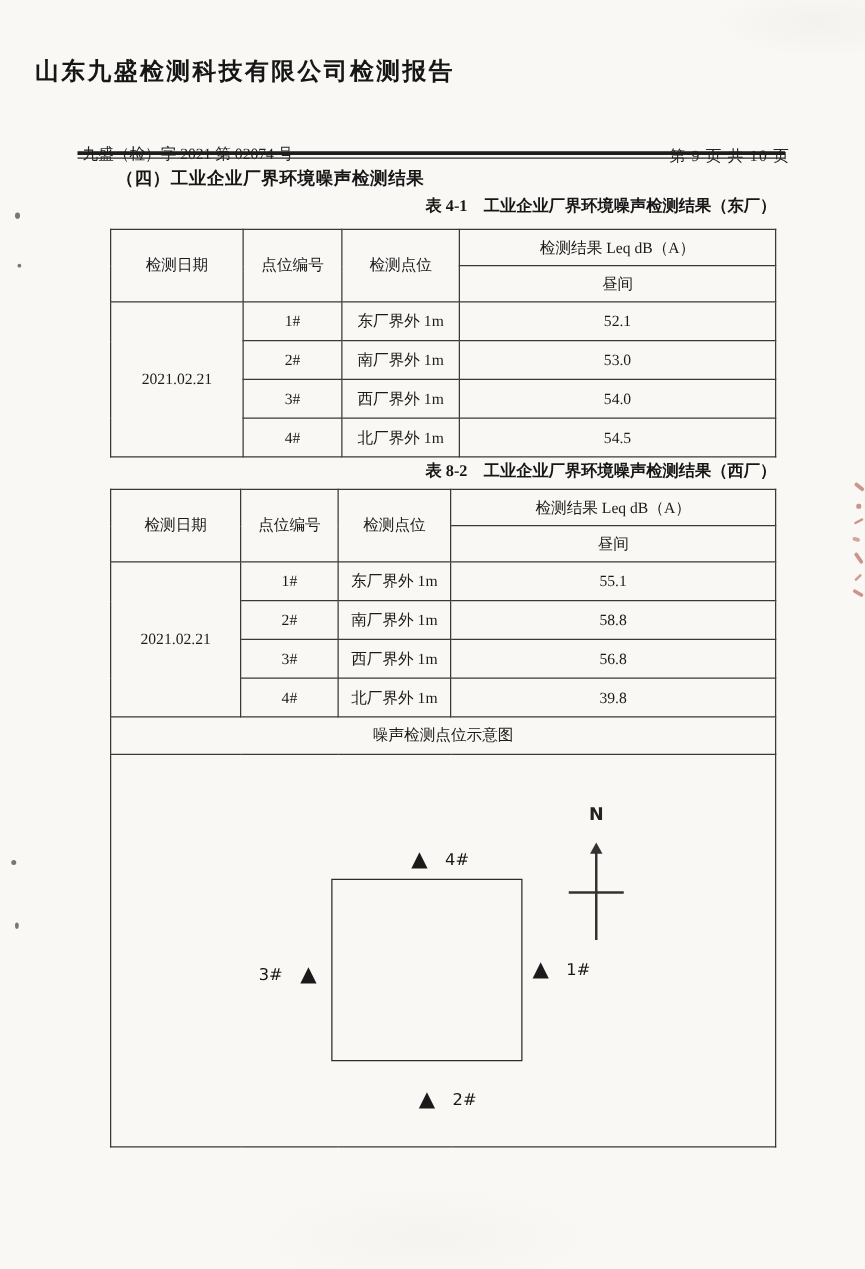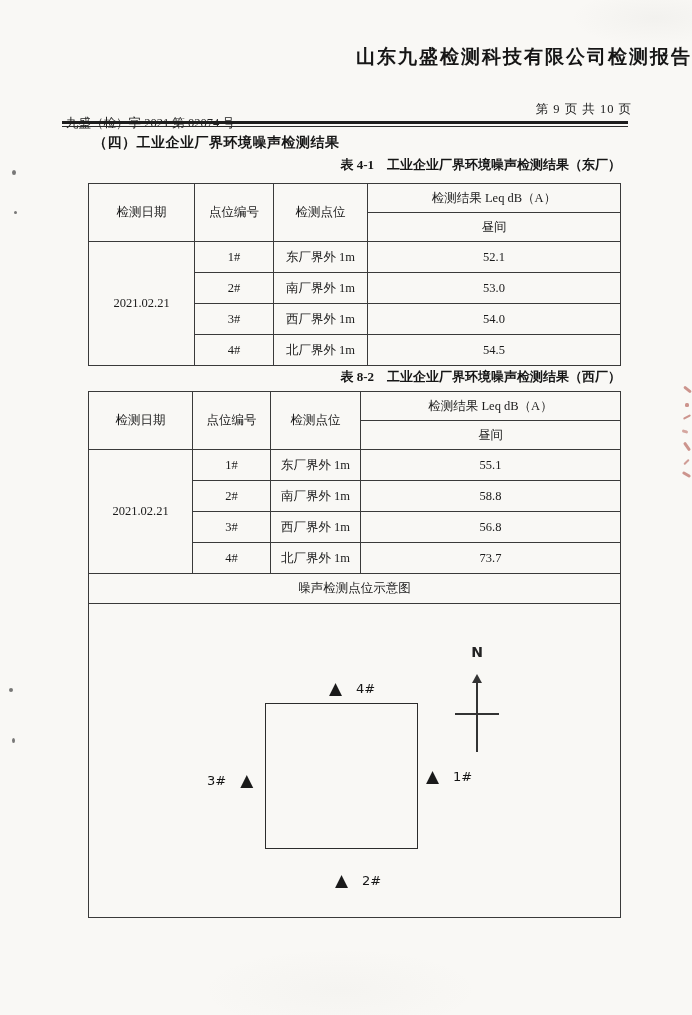--- a/index.html
+++ b/index.html
@@ -15,31 +15,32 @@
     position: absolute; inset: 0;
     background:
       radial-gradient(ellipse 120px 40px at 655px 18px, rgba(120,120,118,0.05), transparent 70%),
       radial-gradient(ellipse 200px 60px at 340px 990px, rgba(120,120,118,0.03), transparent 70%),
       #f9f8f5;
   }
 
   
   .title {
     position: absolute; top: 44px; left: 0; width: 100%;
-    text-align: right;
+    text-align: left;
     font-size: 19px; font-weight: bold;
     letter-spacing: 2px;
     color: #161616;
+    padding-left: 28px;
   }
   .doc-line {
     position: absolute; top: 101px; left: 66px; right: 66px;
     font-size: 12.5px; color: #222;
   }
   .doc-number { position: absolute; left: 0; top: 14px; }
-  .page-indicator { position: absolute; right: -6px; top: 0; letter-spacing: 1px; }
+  .page-indicator { position: absolute; right: -6px; top: 16px; letter-spacing: 1px; }
   .header-rule {
     position: absolute; top: 121px; left: 62px; width: 566px; height: 6px;
     border-top: 3px solid #1d1d1d;
     border-bottom: 1px solid #2a2a2a;
   }
 
   .section-heading {
     position: absolute; top: 134px; left: 93px;
     font-size: 14px; font-weight: bold; color: #161616;
     letter-spacing: 0.5px;
@@ -234,21 +235,21 @@
         <td>58.8</td>
       </tr>
       <tr class="drow">
         <td>3#</td>
         <td>西厂界外 1m</td>
         <td>56.8</td>
       </tr>
       <tr class="drow">
         <td>4#</td>
         <td>北厂界外 1m</td>
-        <td>73.7</td>
+        <td>39.8</td>
       </tr>
       <tr class="label-row">
         <td colspan="4">噪声检测点位示意图</td>
       </tr>
       <tr class="diagram-row">
         <td colspan="4">
           <div class="diagram">
 
             <div class="plant-rect"></div>
 

